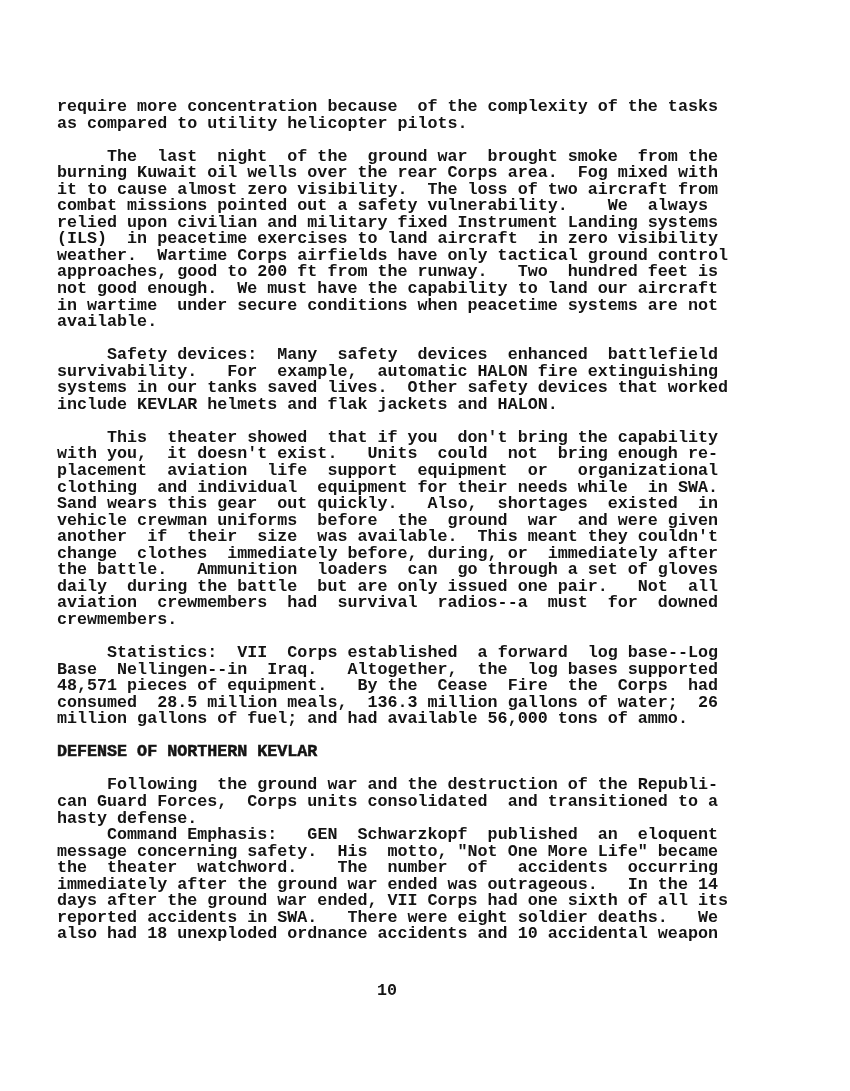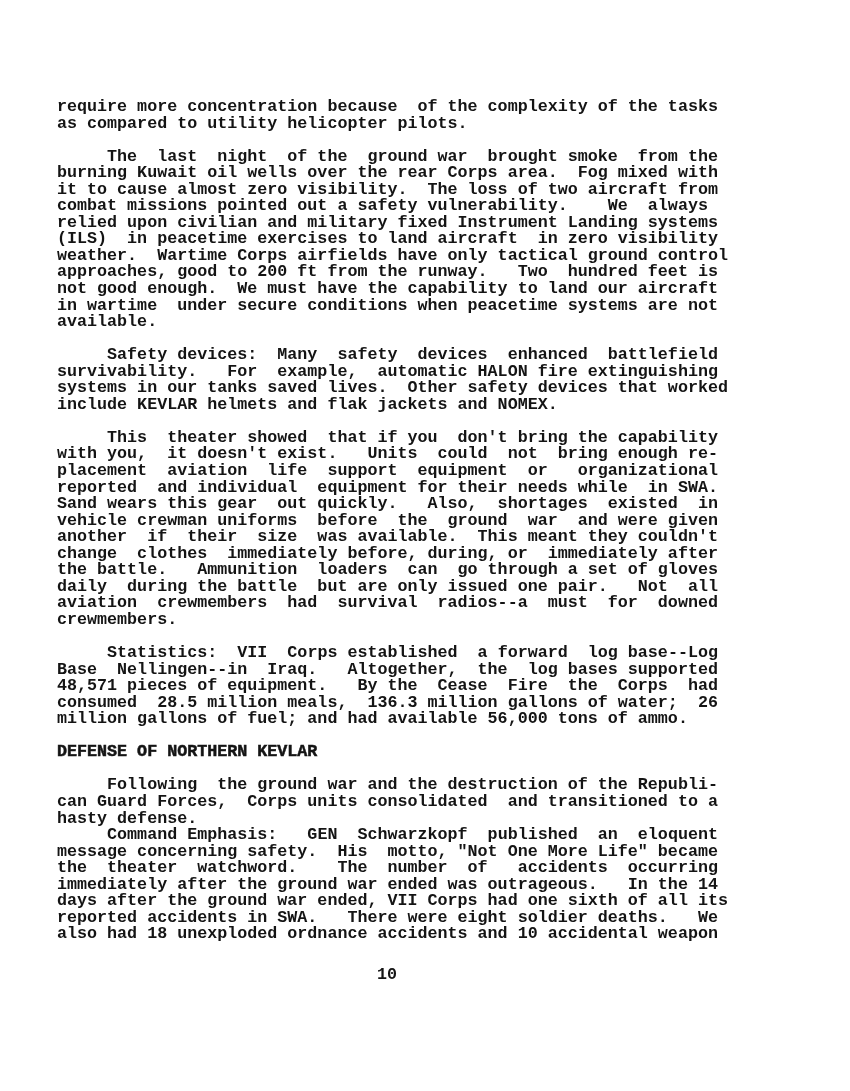--- a/index.html
+++ b/index.html
@@ -25,21 +25,21 @@
     white-space: pre;
   }
   .hd {
     -webkit-text-stroke: 0.5px #141414;
   }
   .u {
     text-decoration-thickness: 1.5px;
     text-underline-offset: 2.5px;
   }
   .page-number {
-    margin-top: 24px;
+    margin-top: 40px;
     height: 16.55px;
     line-height: 16.55px;
     white-space: pre;
     text-indent: 320px;
   }
 </style>
 </head>
 <body>
 
 <div class="page">
@@ -55,26 +55,26 @@
       <div class="line">(ILS)  in peacetime exercises to land aircraft  in zero visibility</div>
       <div class="line">weather.  Wartime Corps airfields have only tactical ground control</div>
       <div class="line">approaches, good to 200 ft from the runway.   Two  hundred feet is</div>
       <div class="line">not good enough.  We must have the capability to land our aircraft</div>
       <div class="line">in wartime  under secure conditions when peacetime systems are not</div>
       <div class="line">available.</div>
       <div class="line"></div>
       <div class="line"><span>     </span><span class="u">Safety devices</span><span>:  Many  safety  devices  enhanced  battlefield</span></div>
       <div class="line">survivability.   For  example,  automatic HALON fire extinguishing</div>
       <div class="line">systems in our tanks saved lives.  Other safety devices that worked</div>
-      <div class="line">include KEVLAR helmets and flak jackets and NOMEX.</div>
+      <div class="line">include KEVLAR helmets and flak jackets and HALON.</div>
       <div class="line"></div>
       <div class="line">     This  theater showed  that if you  don't bring the capability</div>
       <div class="line">with you,  it doesn't exist.   Units  could  not  bring enough re-</div>
       <div class="line">placement  aviation  life  support  equipment  or   organizational</div>
-      <div class="line">reported  and individual  equipment for their needs while  in SWA.</div>
+      <div class="line">clothing  and individual  equipment for their needs while  in SWA.</div>
       <div class="line">Sand wears this gear  out quickly.   Also,  shortages  existed  in</div>
       <div class="line">vehicle crewman uniforms  before  the  ground  war  and were given</div>
       <div class="line">another  if  their  size  was available.  This meant they couldn't</div>
       <div class="line">change  clothes  immediately before, during, or  immediately after</div>
       <div class="line">the battle.   Ammunition  loaders  can  go through a set of gloves</div>
       <div class="line">daily  during the battle  but are only issued one pair.   Not  all</div>
       <div class="line">aviation  crewmembers  had  survival  radios--a  must  for  downed</div>
       <div class="line">crewmembers.</div>
       <div class="line"></div>
       <div class="line"><span>     </span><span class="u">Statistics</span><span>:  VII  Corps established  a forward  log base--Log</span></div>

